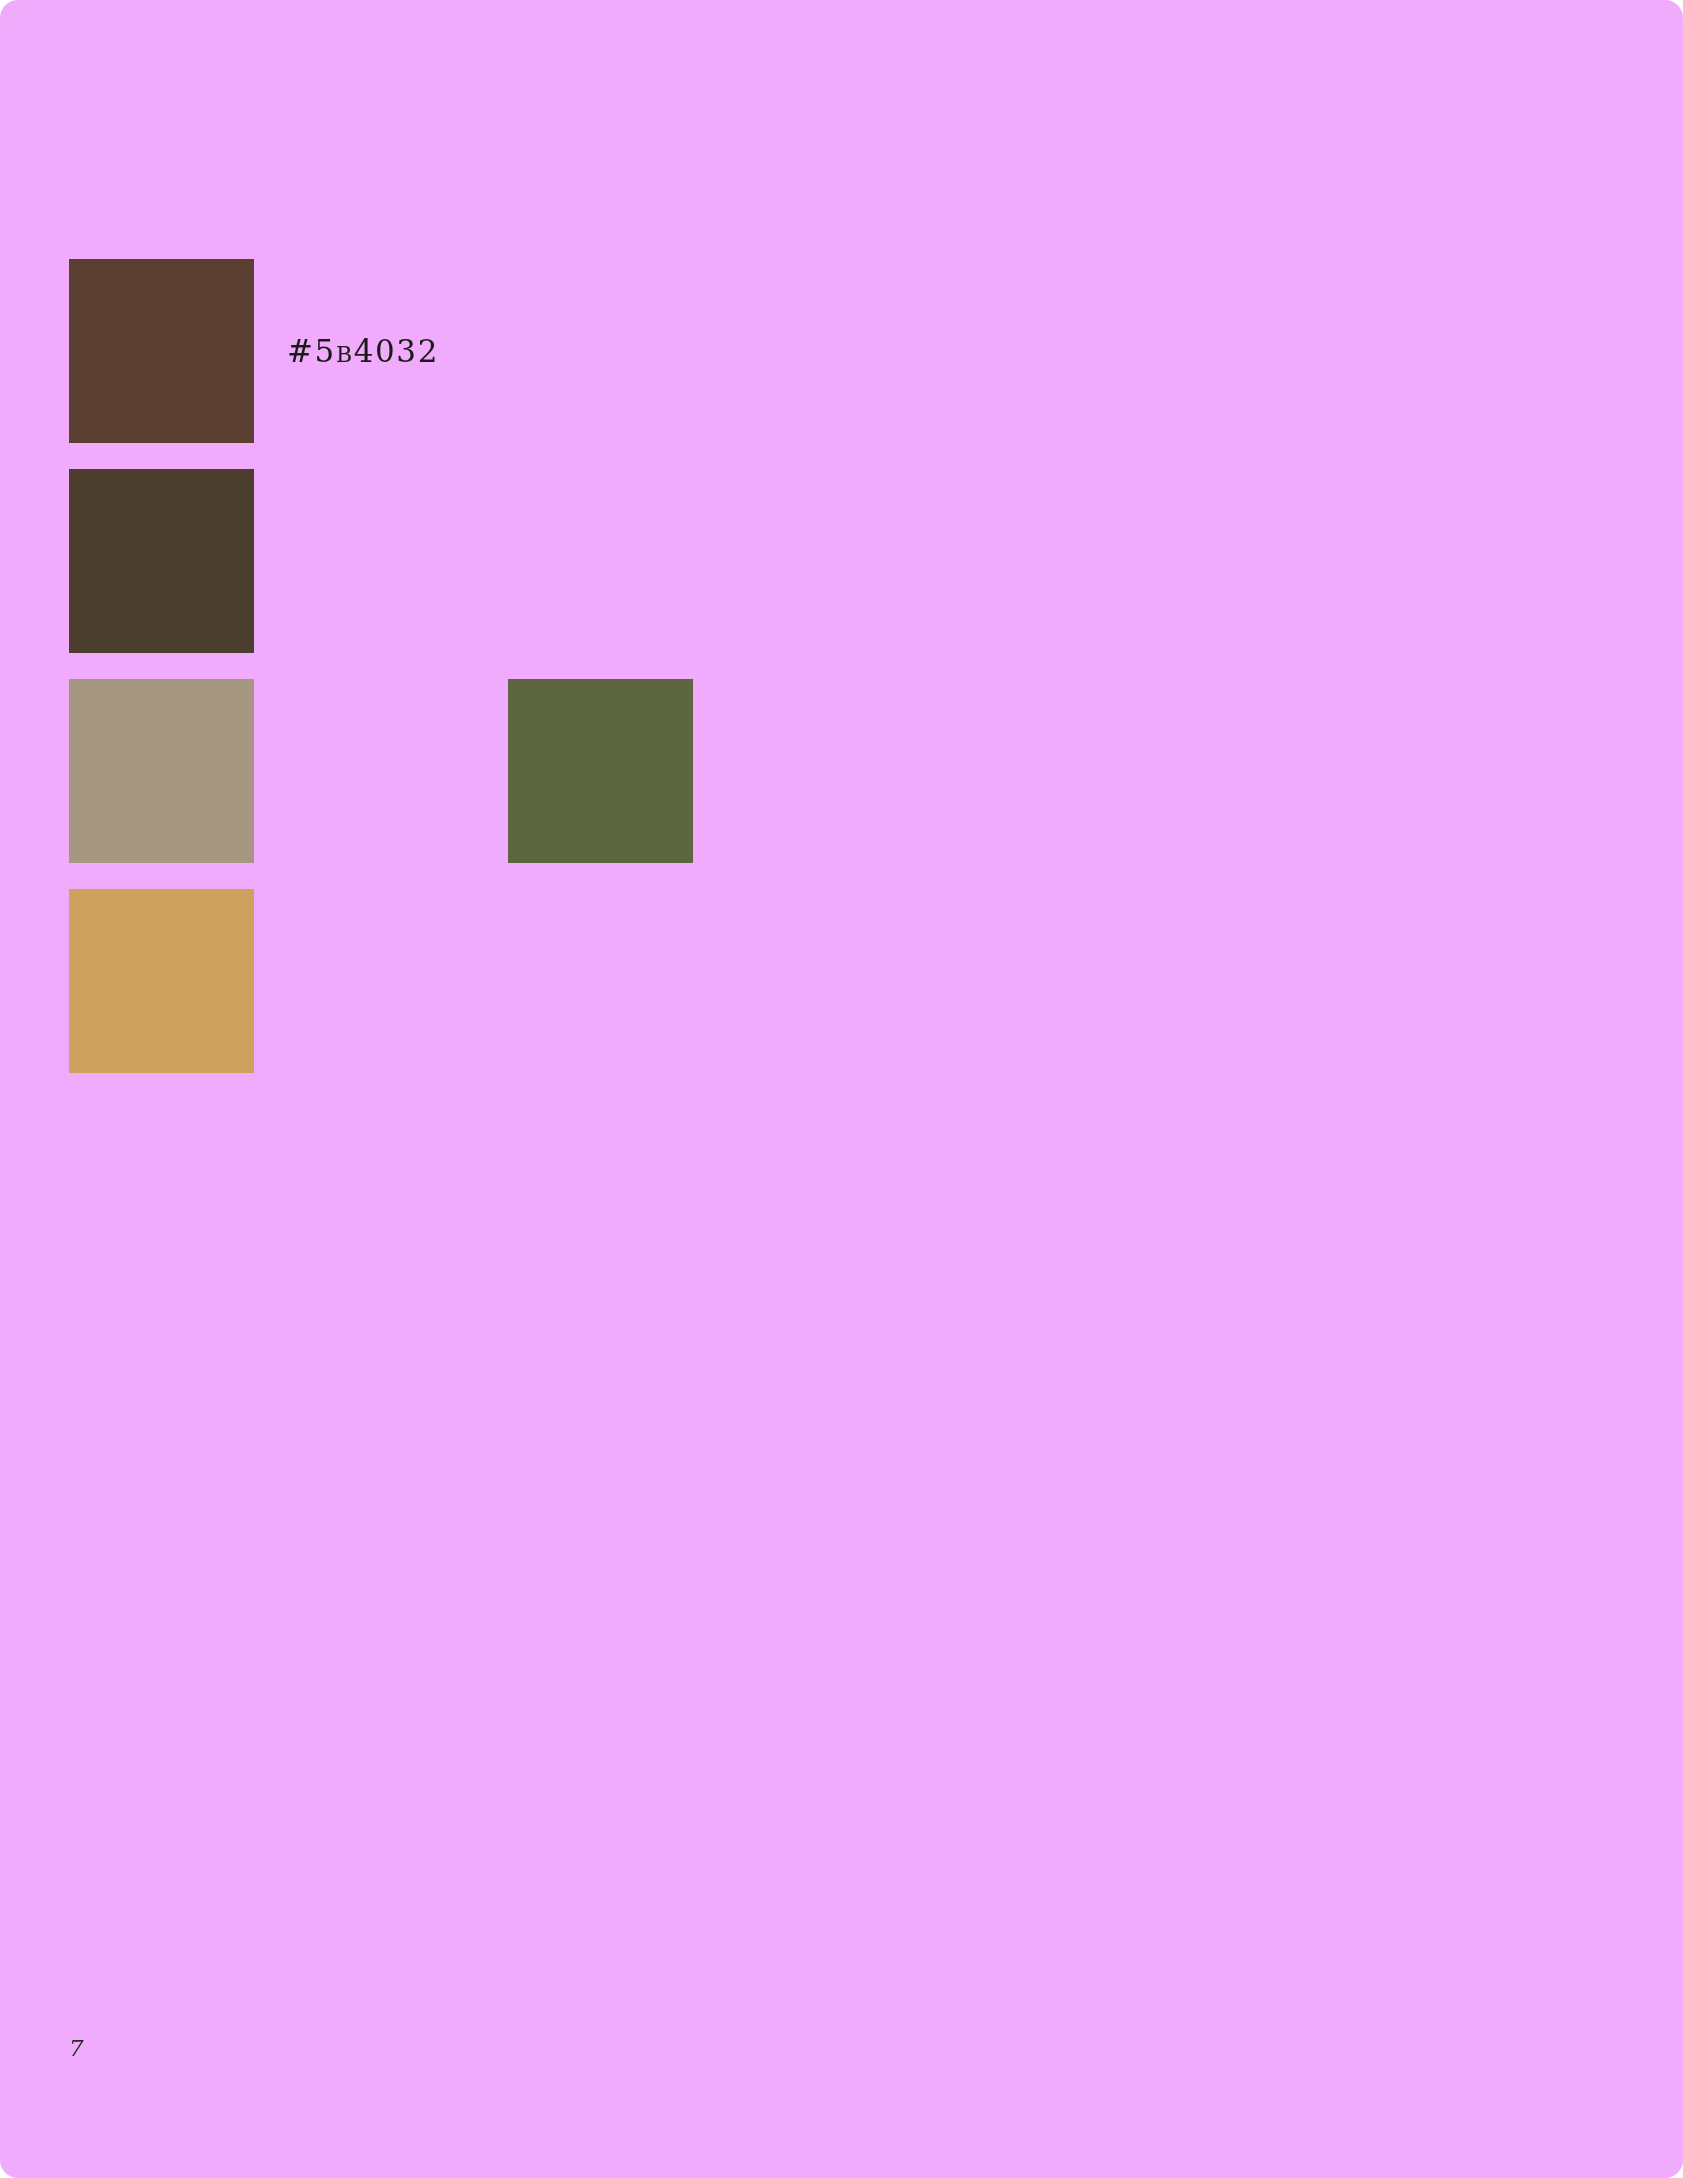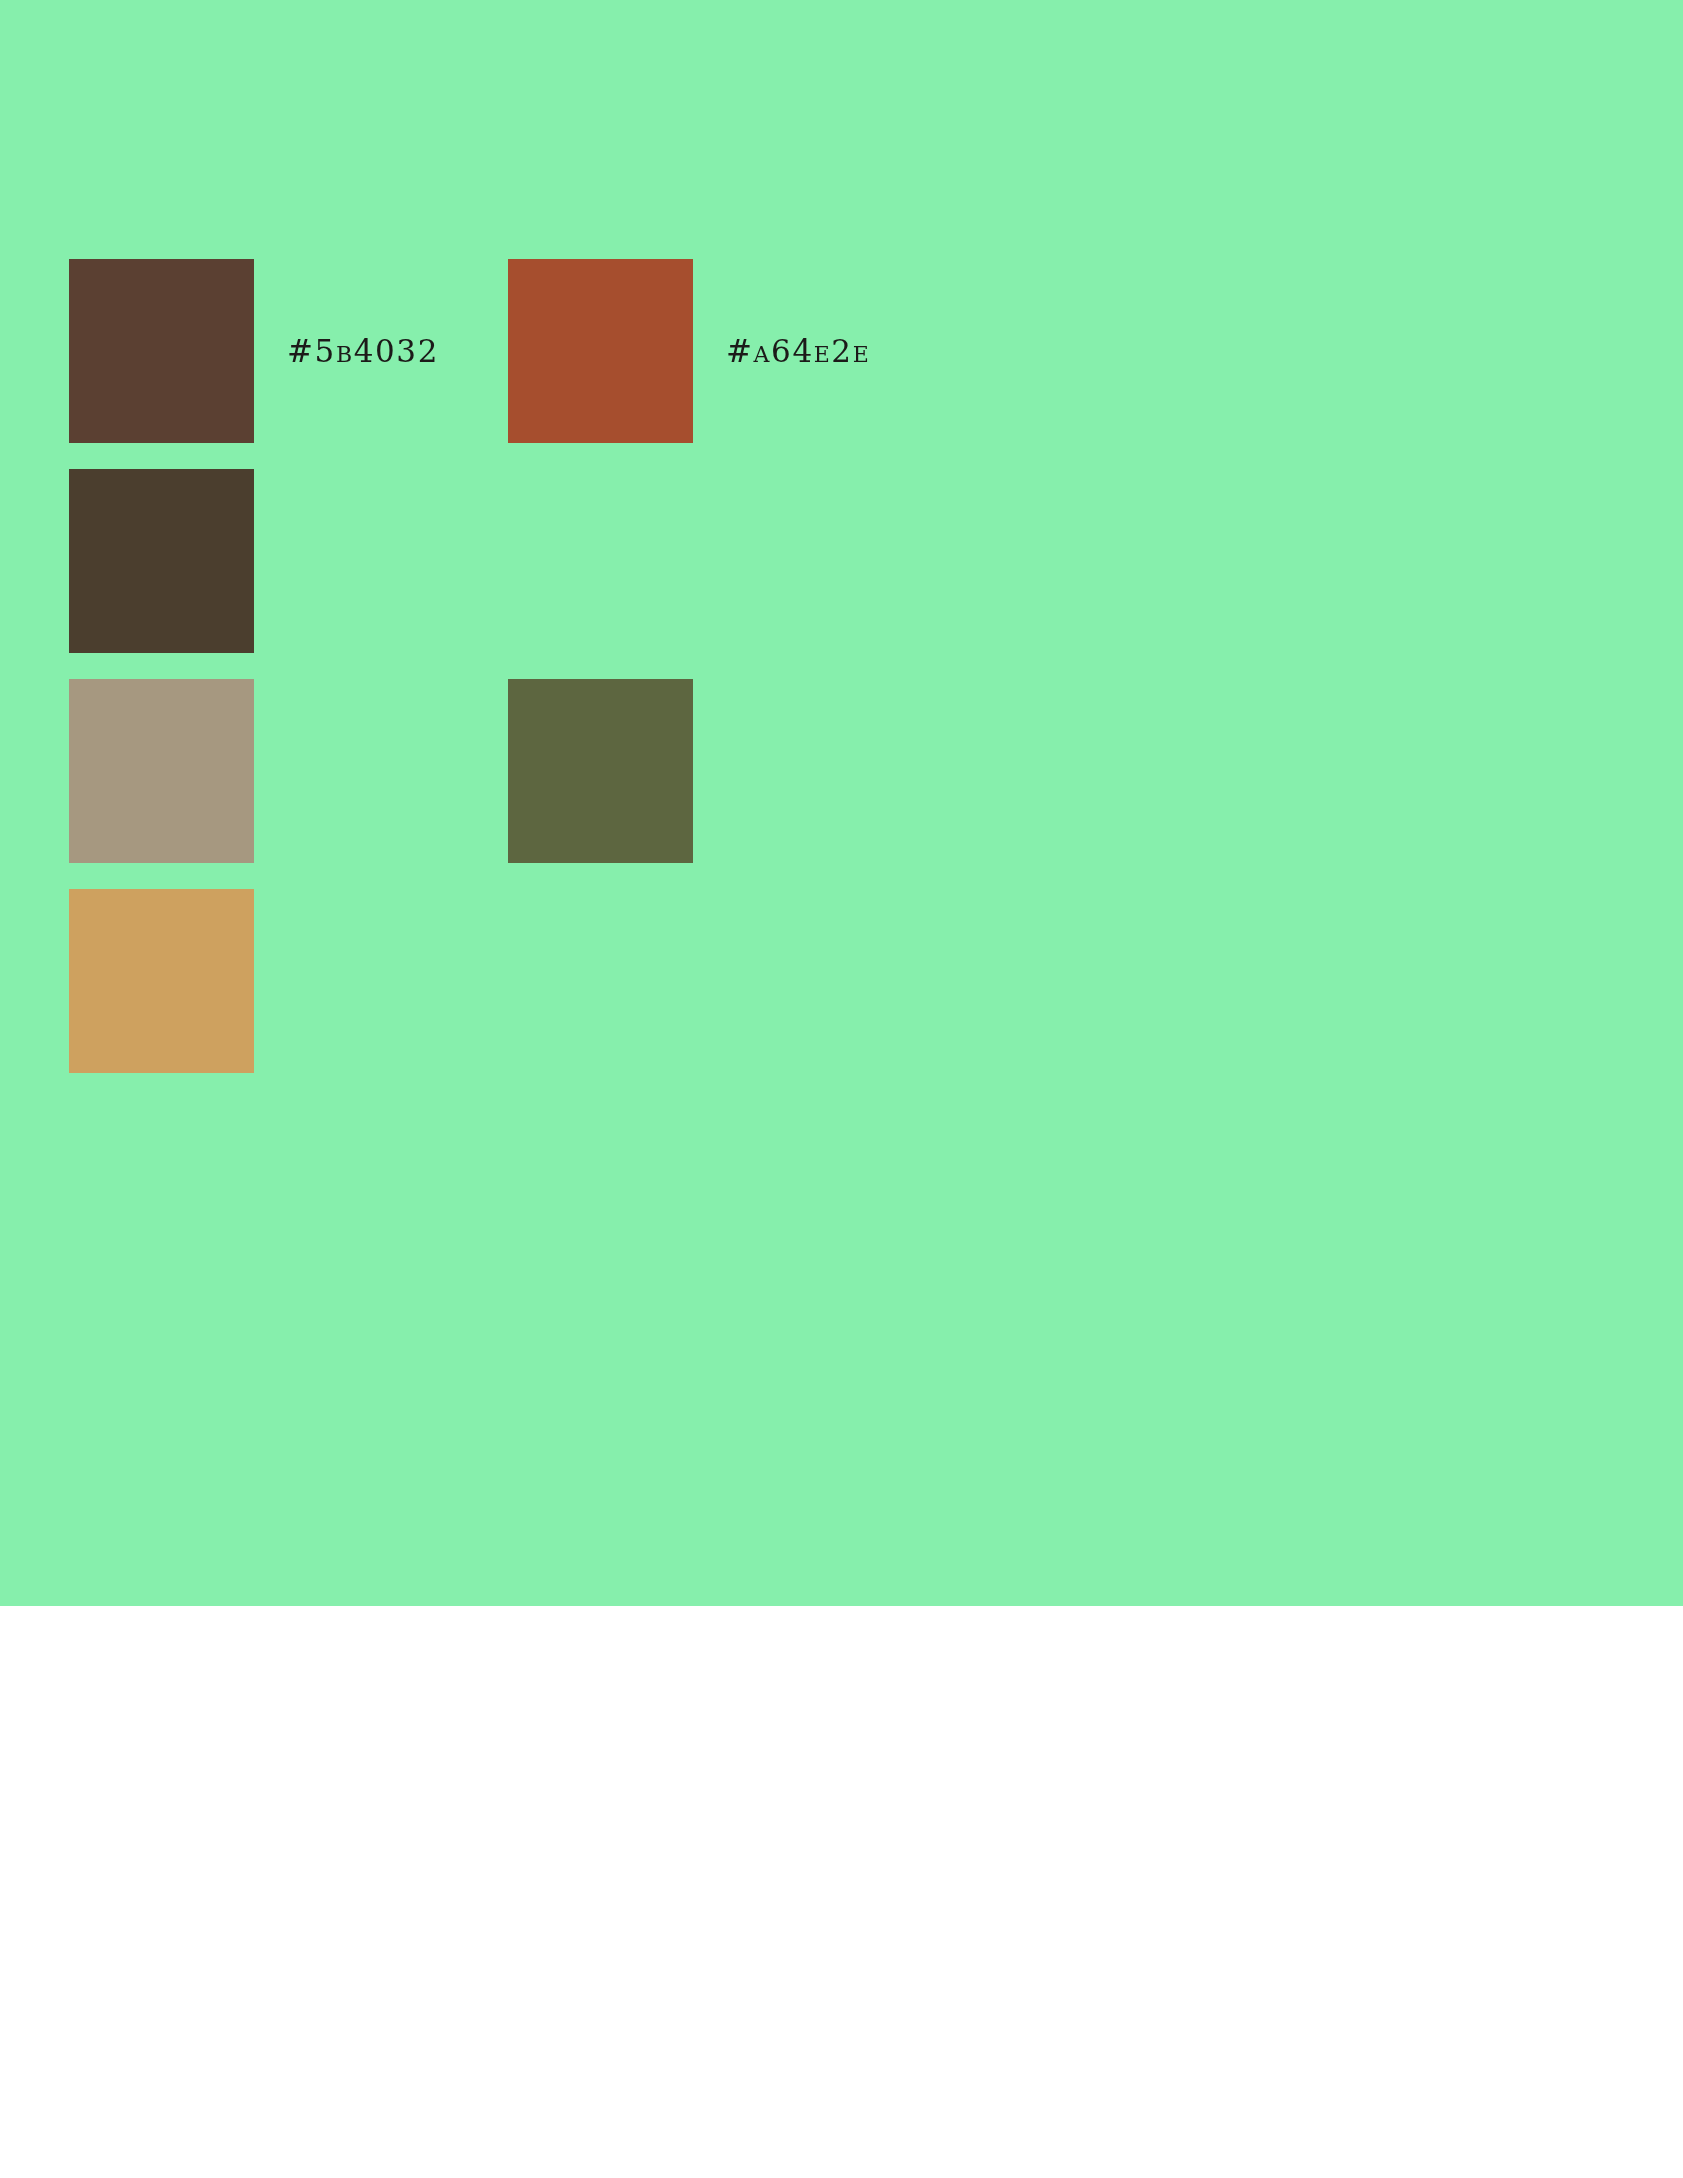--- a/index.html
+++ b/index.html
@@ -5,24 +5,25 @@
 <style>
   html, body {
     margin: 0;
     padding: 0;
     background: #ffffff;
   }
 
   .page {
     position: relative;
     width: 1683px;
-    height: 1606px;
-    background: #86efac;
+    height: 2178px;
+    background: #f0abfc;
     overflow: hidden;
     font-family: "DejaVu Serif", "Liberation Serif", serif;
+    border-radius: 18px;
   }
 
   
   .palette-grid {
     position: absolute;
     left: 69px;
     top: 259px;
     width: 990px;
   }
 
@@ -86,24 +87,20 @@
 
 <div class="page">
 
   <div class="palette-grid">
 
     <div class="palette-row">
       <div class="palette-cell col-1">
         <div class="swatch" style="background-color: rgb(91, 64, 50);"></div>
         <div class="swatch-label">#5B4032</div>
       </div>
-      <div class="palette-cell col-2">
-        <div class="swatch" style="background-color: rgb(166, 78, 46);"></div>
-        <div class="swatch-label">#A64E2E</div>
-      </div>
     </div>
 
     <div class="palette-row">
       <div class="palette-cell col-1">
         <div class="swatch" style="background-color: rgb(75, 62, 46);"></div>
       </div>
     </div>
 
     <div class="palette-row">
       <div class="palette-cell col-1">

